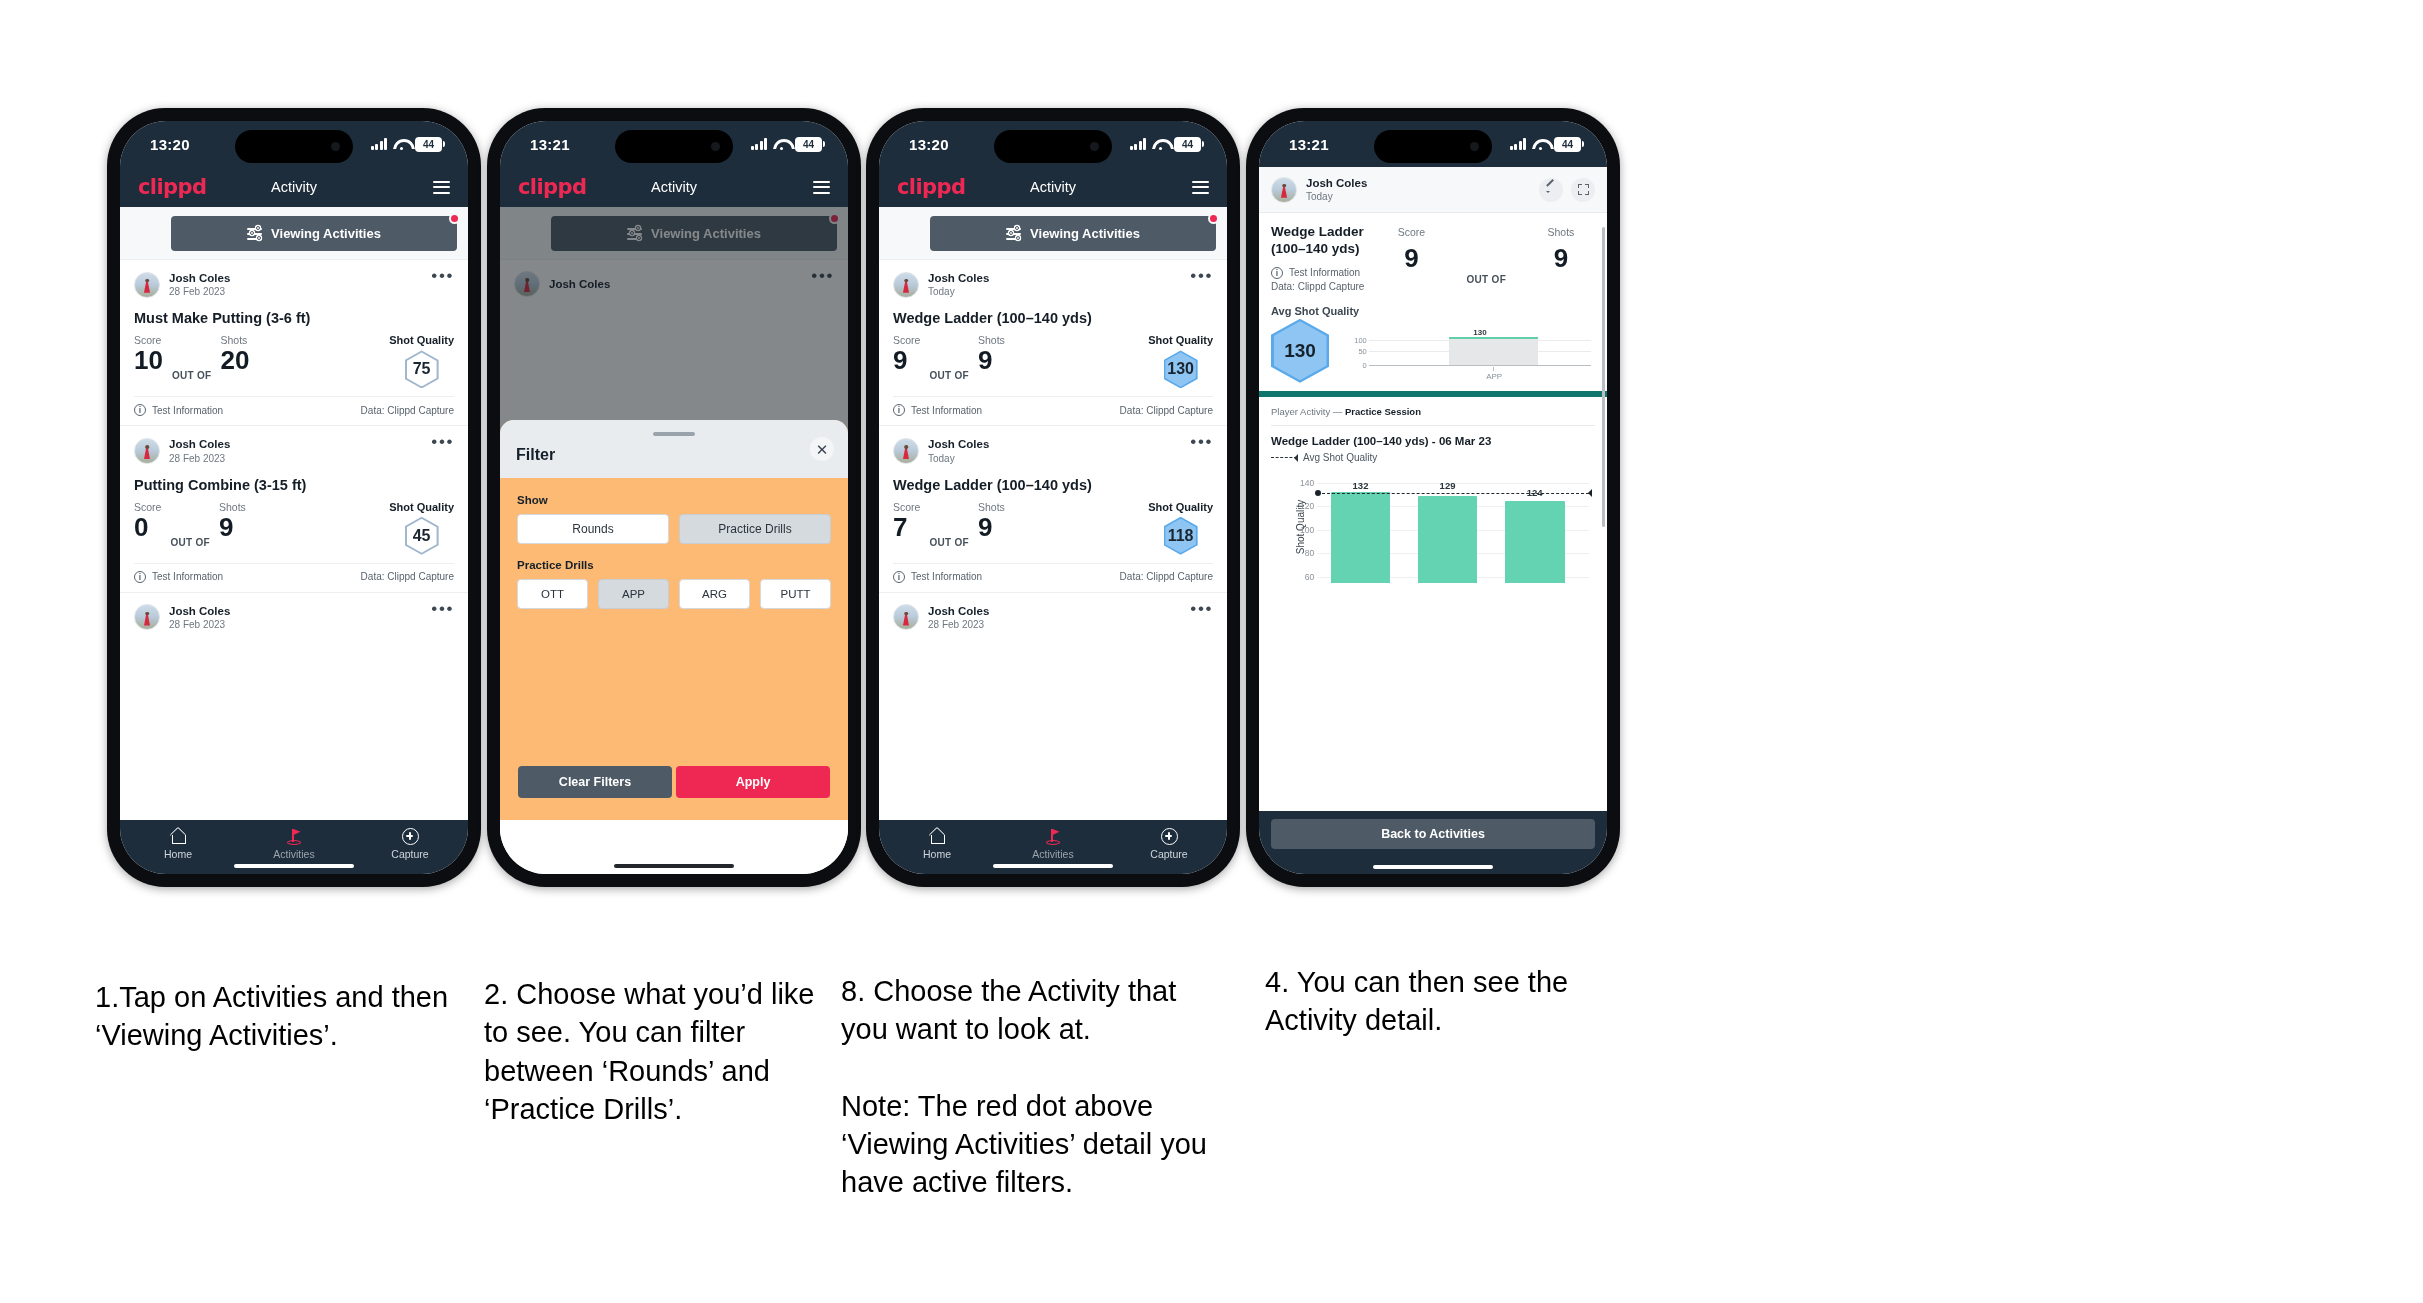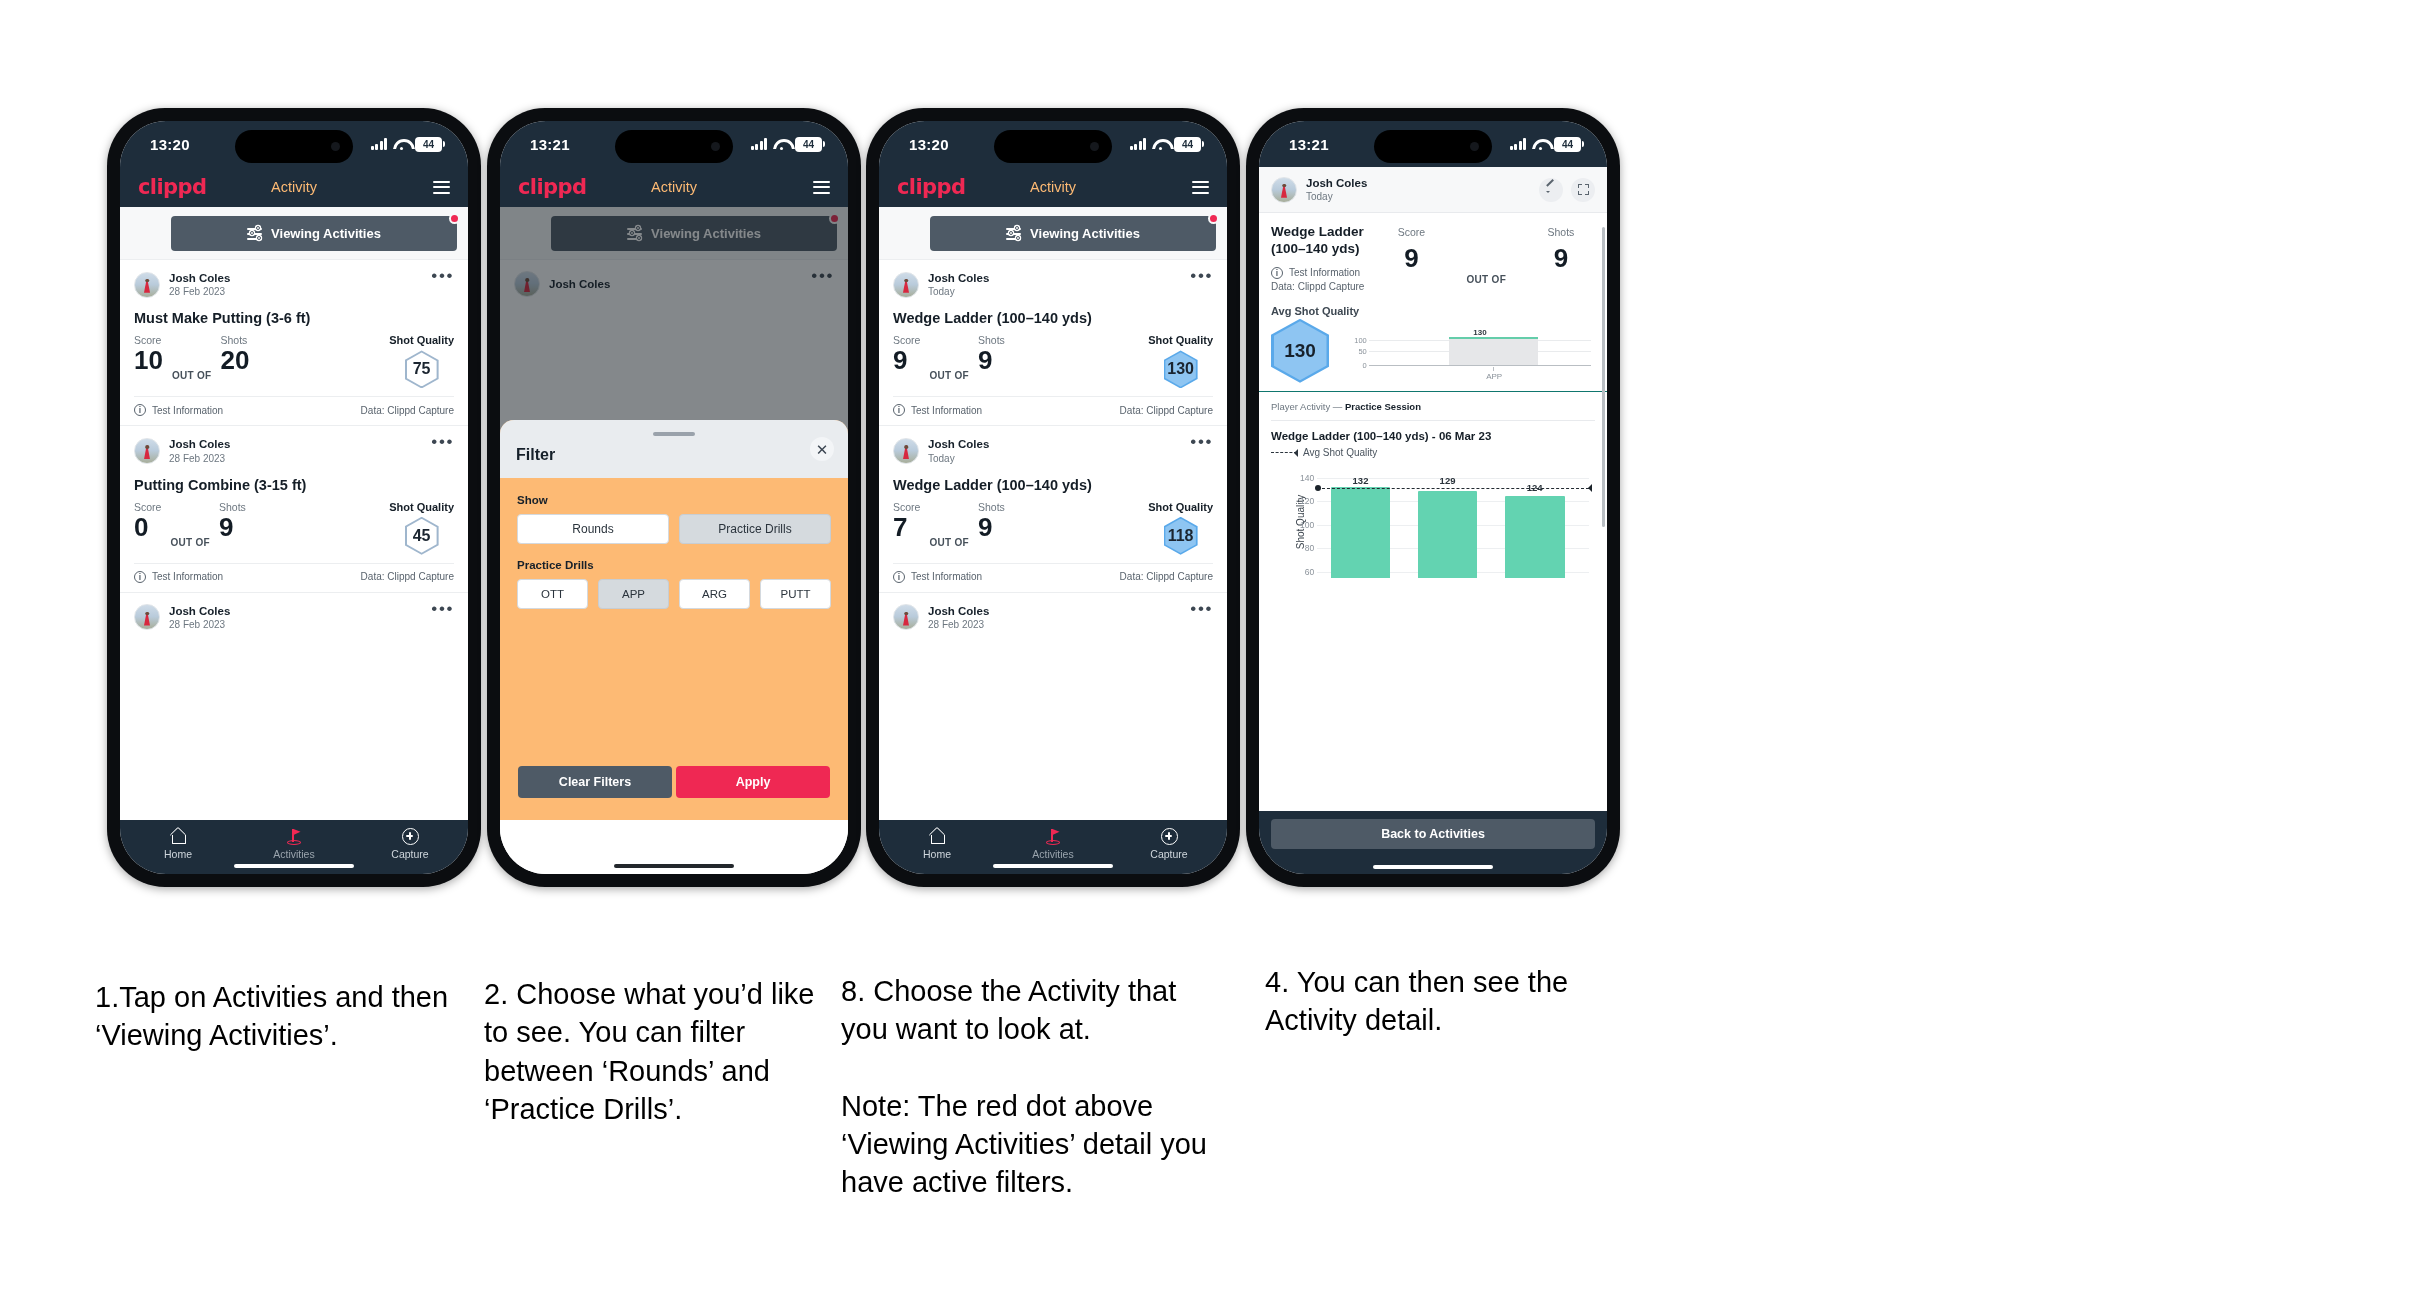--- a/index.html
+++ b/index.html
@@ -79,21 +79,21 @@
 
   
   .appbar {
     height: 40px; flex: 0 0 40px;
     background: #1e2d3b;
     display:flex;align-items:center;justify-content:space-between;
     padding: 0 18px; color:#fff; position:relative; z-index:20;
   }
   .logo { font-size: 21px; font-weight: 700; color:#ef2853;
           letter-spacing:-.6px; font-family:"DejaVu Sans", sans-serif;}
-  .appbar-title { font-size: 14.5px; color:#fdba74; font-weight:400;
+  .appbar-title { font-size: 14.5px; color:#ffffff; font-weight:400;
                   position:absolute; left:50%; transform:translateX(-50%); }
   .burger { display:flex;flex-direction:column;gap:3.5px; cursor:pointer;}
   .burger span { display:block; width:17px;height:2px;background:#fff;border-radius:1px;}
 
   
   .navbar {
     height: 40px; flex: 0 0 40px; background:#1e2d3b;
     display:flex;align-items:center;justify-content:space-between;
     padding:0 16px; color:#fff; font-size:14.5px; position:relative; z-index:20;
   }
@@ -301,21 +301,21 @@
   .mc-grid { position:absolute;left:0;right:0;height:1px;background:#e9ebed; }
   .mc-axis { position:absolute;left:0;right:0;bottom:0;height:1px;background:#b9bec3; }
   .mc-tick { position:absolute;right:101%;font-size:7.5px;color:#8a929a;transform:translateY(-50%); }
   .mc-bar { position:absolute;bottom:1px;background:#e6e7e9; }
   .mc-cap { position:absolute;height:2.4px;background:#64cdaa; }
   .mc-val { position:absolute;font-size:8px;font-weight:bold;color:#30393f; }
   .mc-xlab { position:absolute;bottom:1px;font-size:8px;color:#8a929a;
              left:50%;transform:translateX(-50%); }
   .mc-xtick { position:absolute;width:1px;height:4px;background:#b9bec3;bottom:16px; }
 
-  .d-sect { border-top:1px solid #0f766e; padding:9px 12px 0; }
+  .d-sect { border-top:6px solid #0f766e; padding:9px 12px 0; }
   .d-sect-title { font-size:9.5px;color:#6d7780; }
   .d-sect-title b { color:#16202a; }
   .d-rule { height:1px;background:#e8eaed;margin:8px 0 0; }
 
   .chart-title { font-size:11.5px;font-weight:bold;color:#151e27;margin:9px 0 5px; }
   .legend { display:flex;align-items:center;gap:6px;font-size:10px;color:#4a545e;margin-bottom:4px;}
   .legend .dash { width:26px;height:1px;border-top:1.6px dashed #2b343d; position:relative;}
   .legend .dash::after{content:"";position:absolute;right:-1px;top:-4px;
     border:4px solid transparent;border-right-color:#2b343d;}
 

